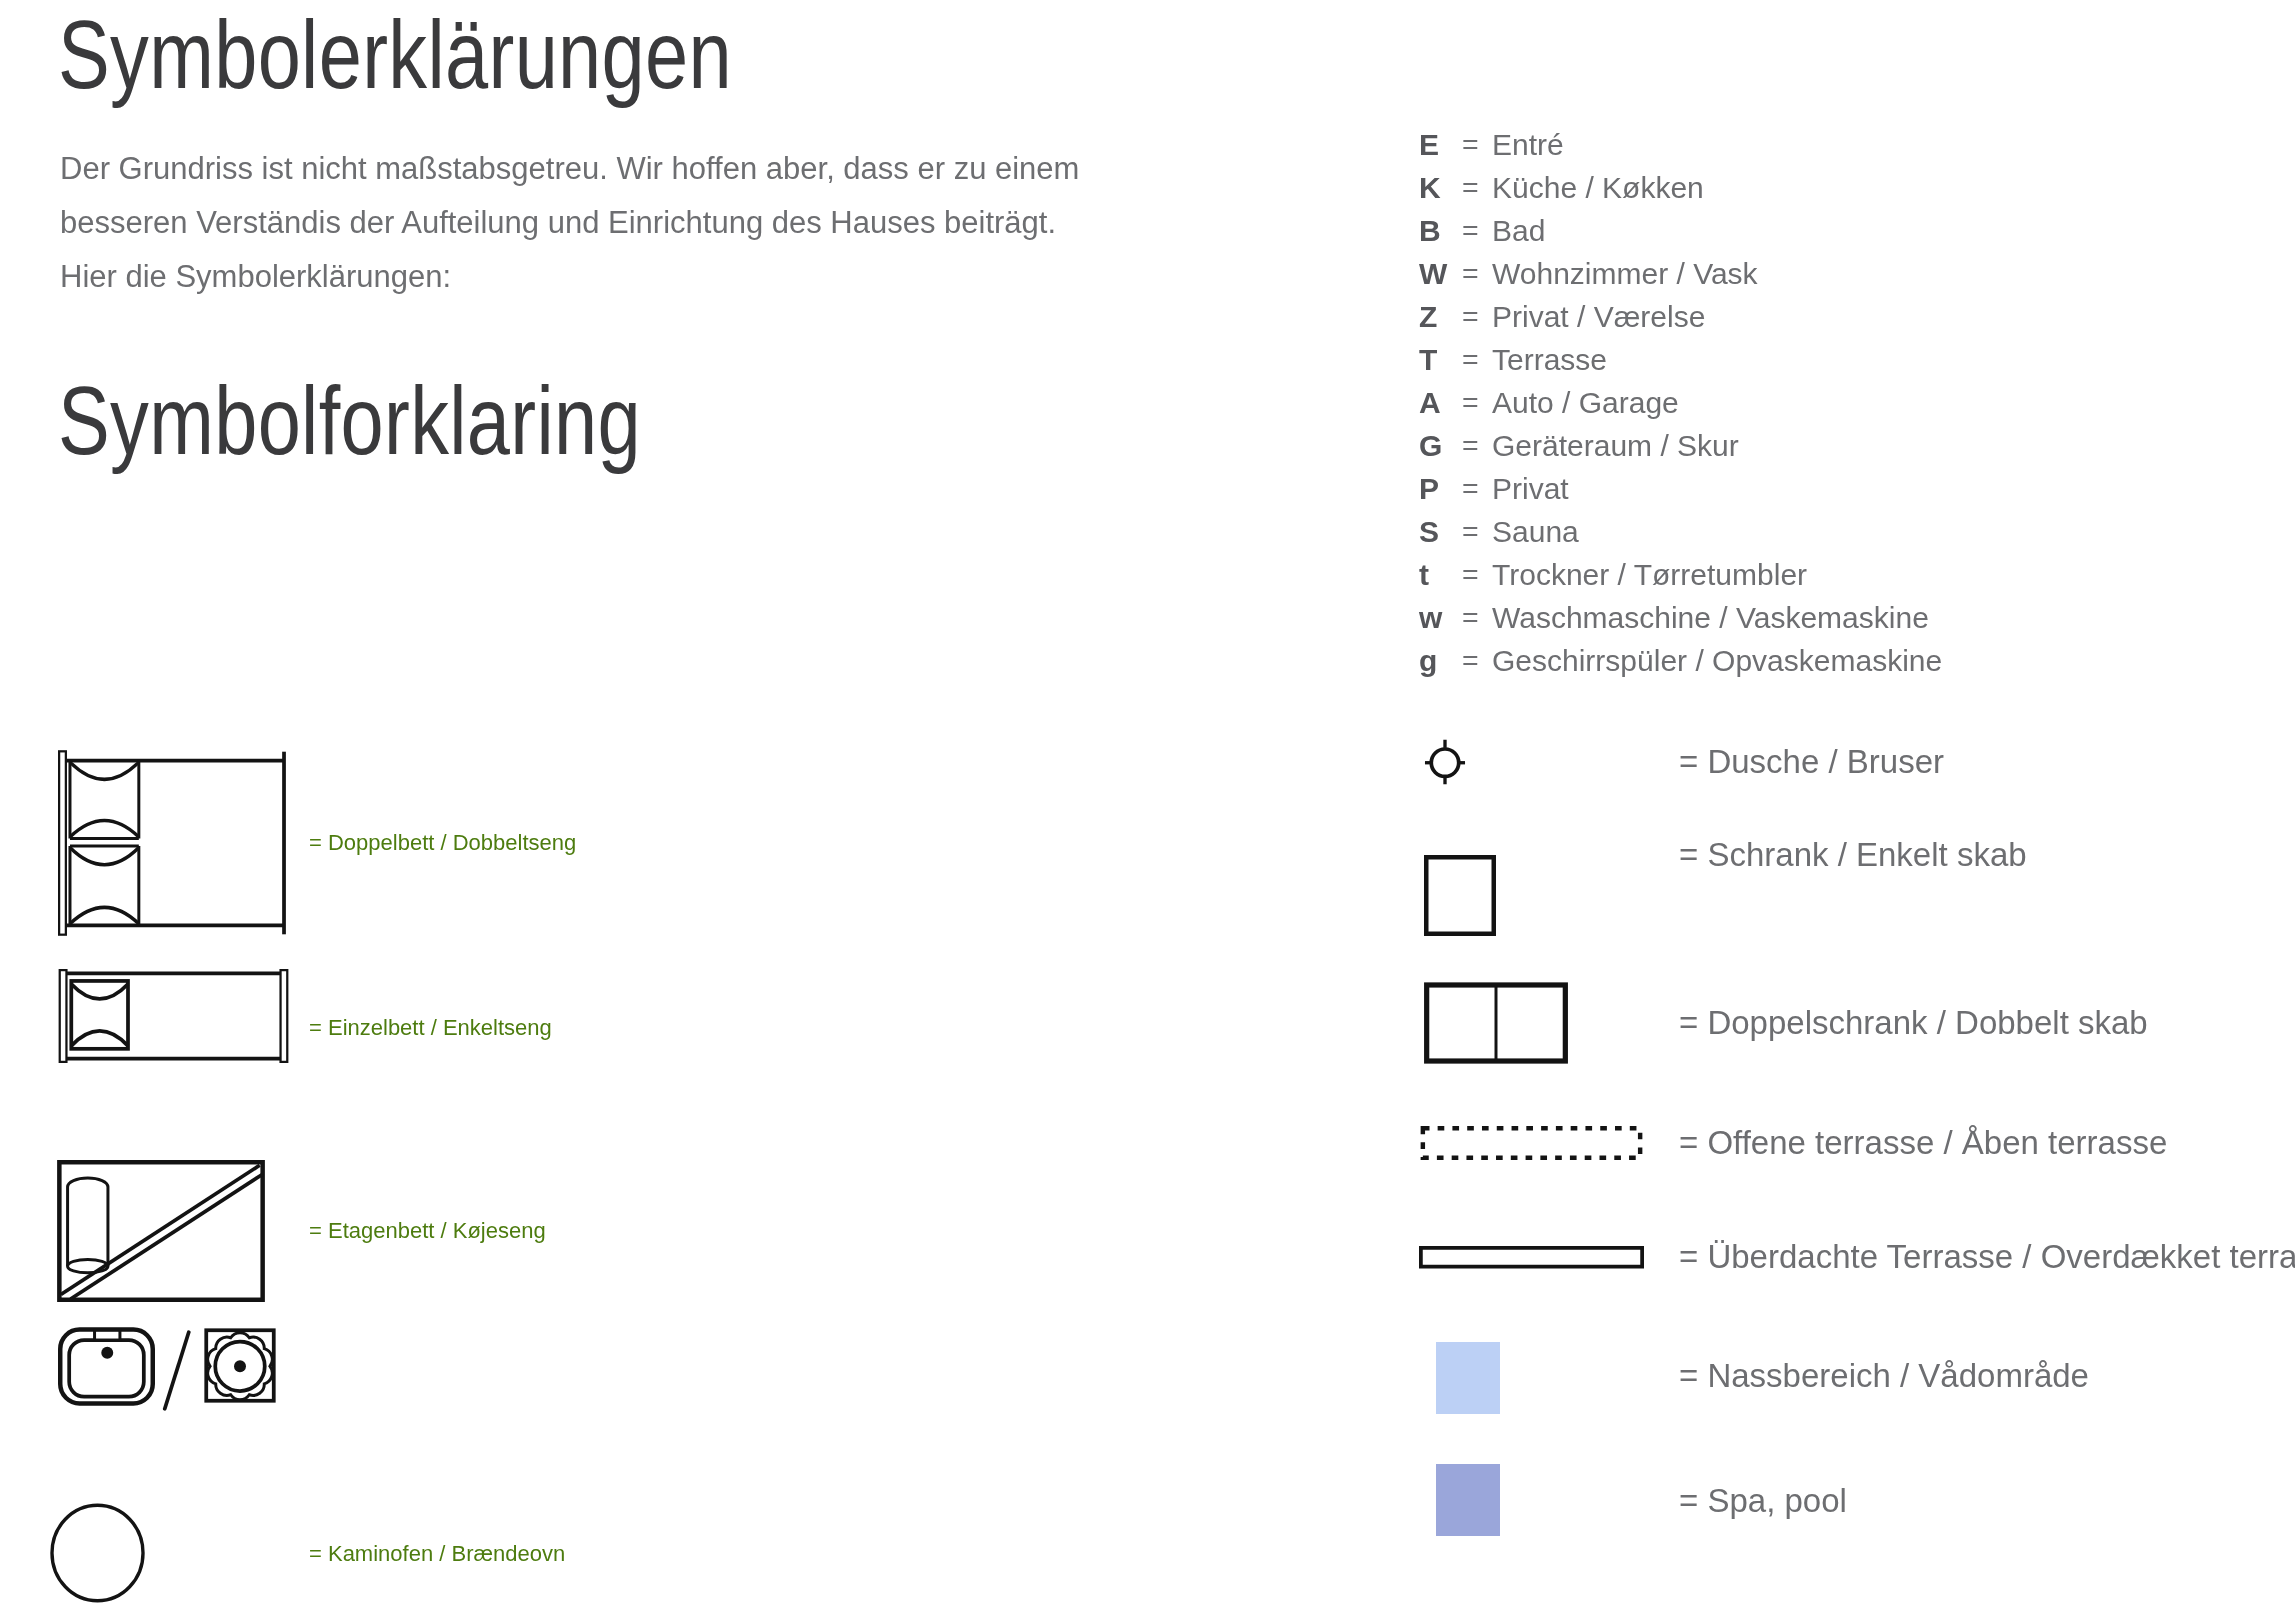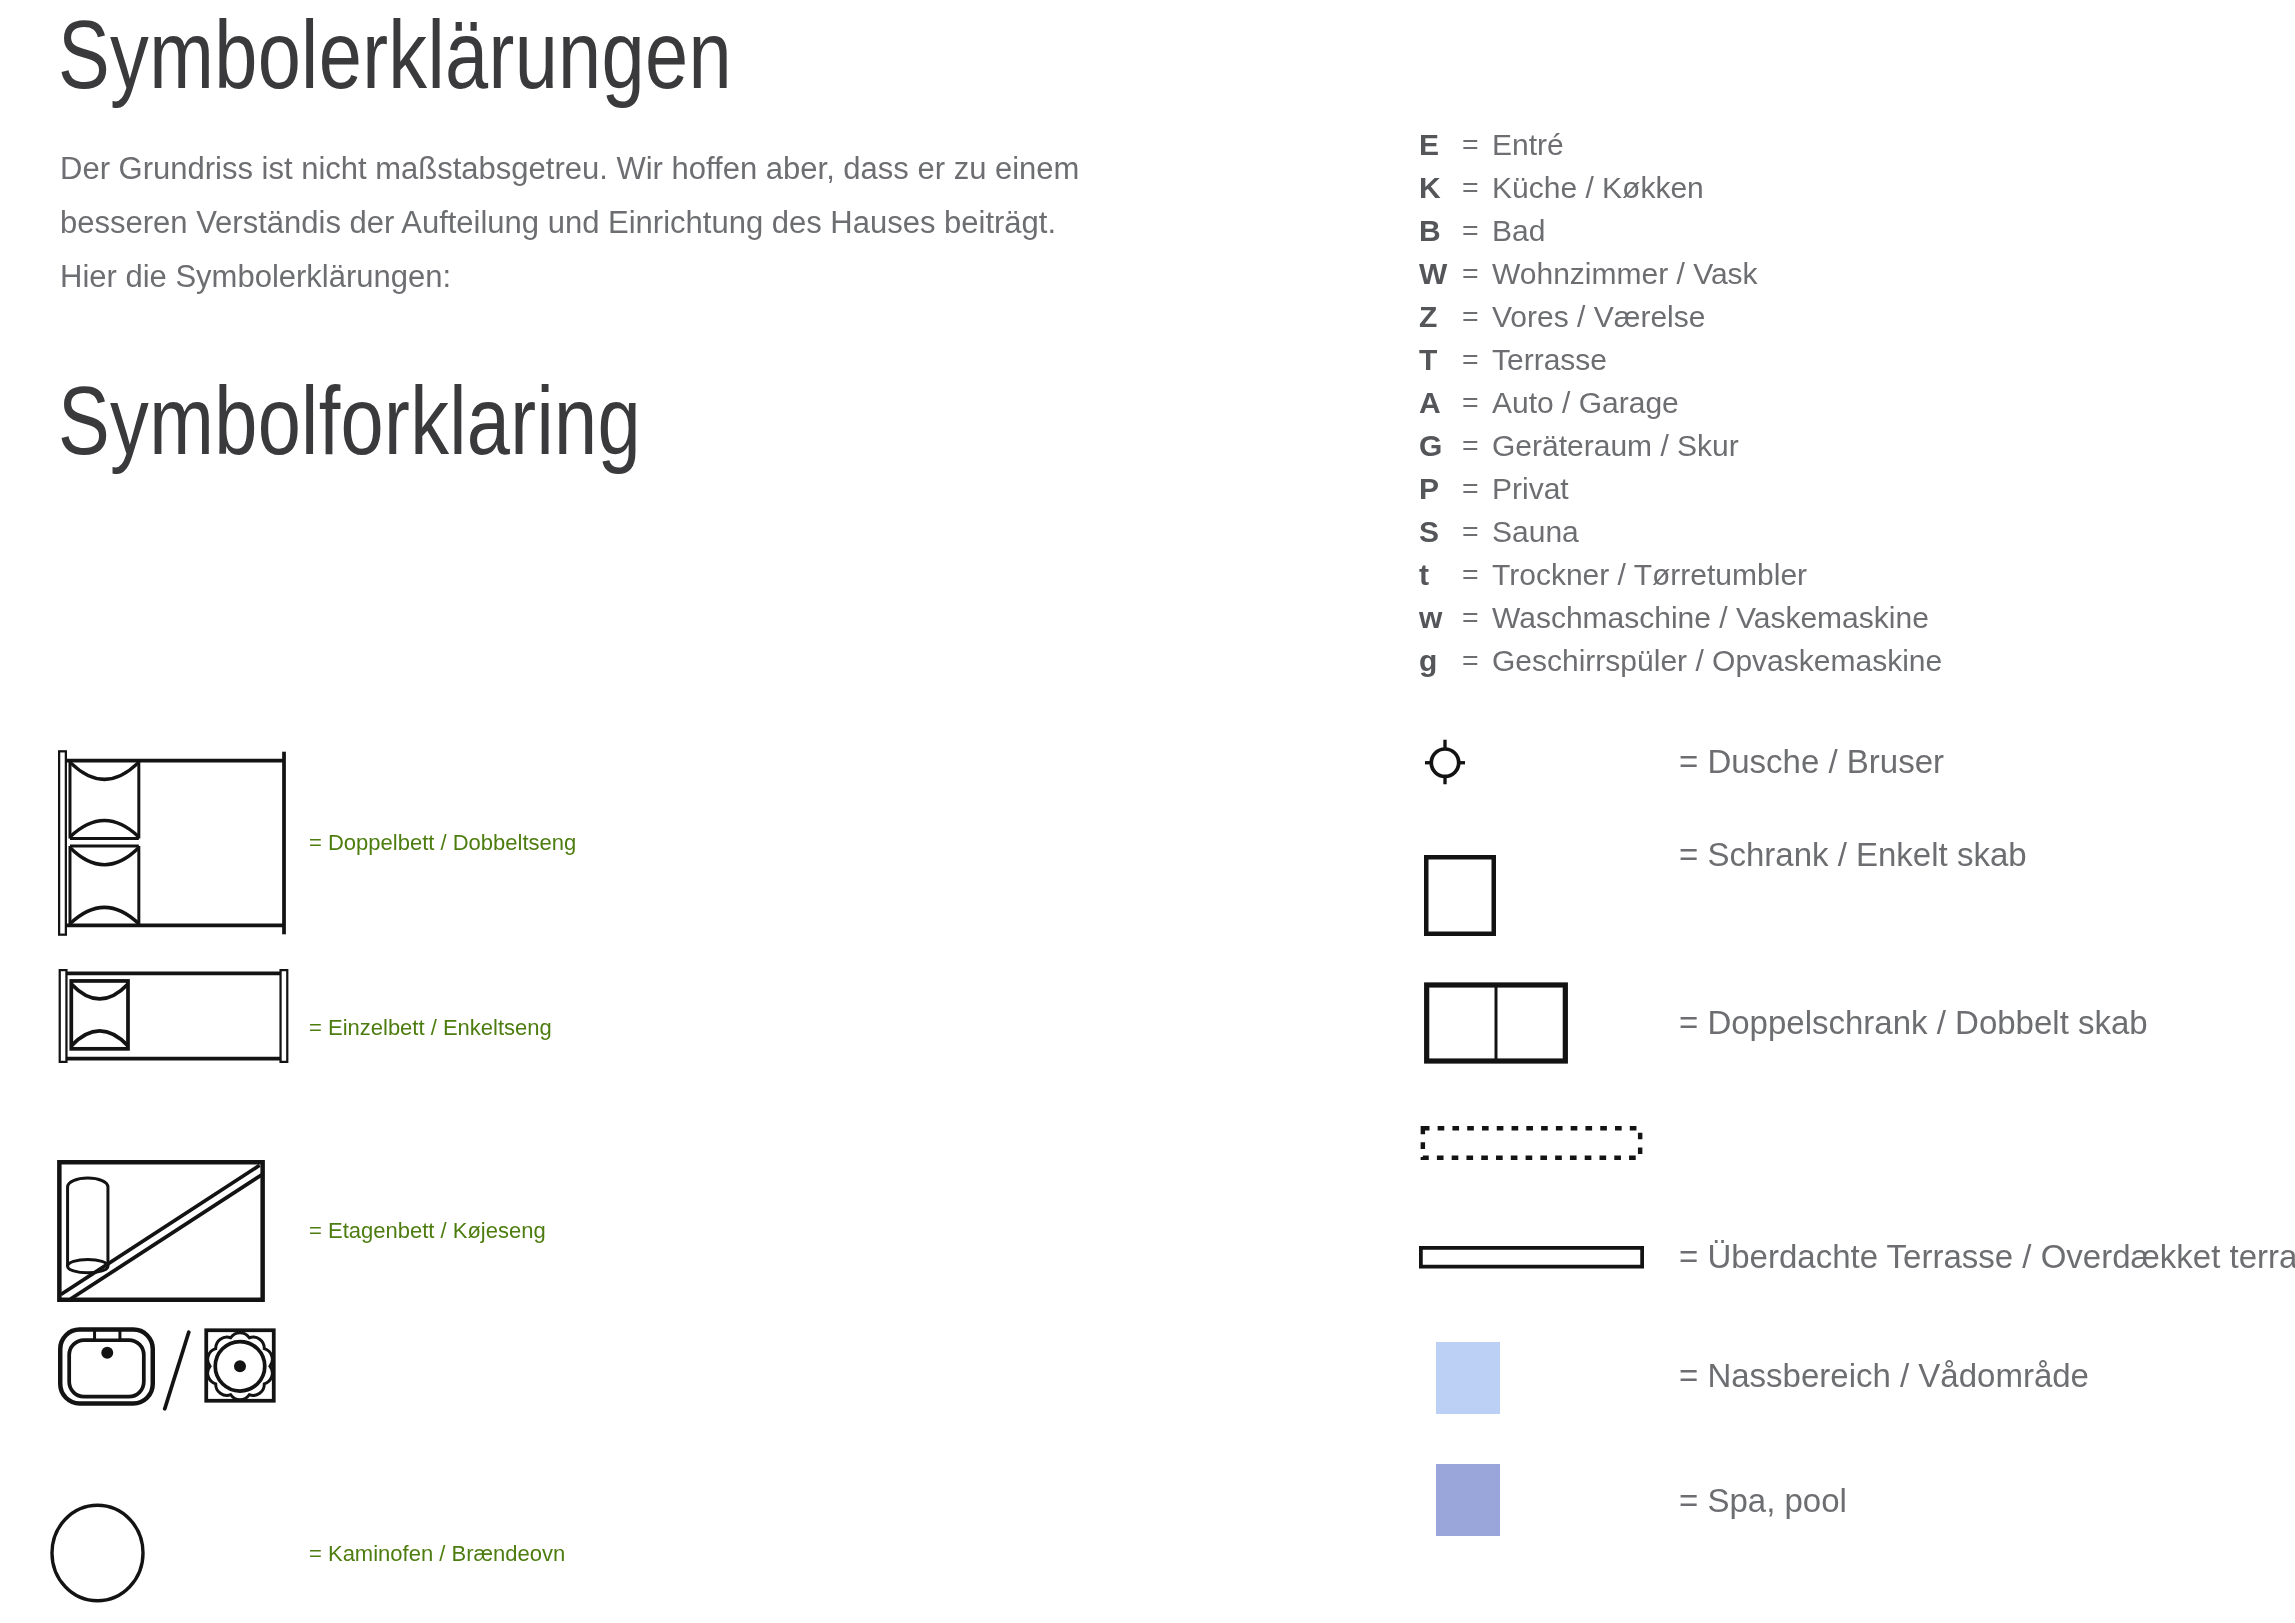--- a/index.html
+++ b/index.html
@@ -55,21 +55,21 @@
         <span class="ab-meaning">Bad</span>
       </div>
     <div class="ab-row">
         <span class="ab-letter">W</span>
         <span class="ab-eq">=</span>
         <span class="ab-meaning">Wohnzimmer / Vask</span>
       </div>
     <div class="ab-row">
         <span class="ab-letter">Z</span>
         <span class="ab-eq">=</span>
-        <span class="ab-meaning">Vores / Værelse</span>
+        <span class="ab-meaning">Privat / Værelse</span>
       </div>
     <div class="ab-row">
         <span class="ab-letter">T</span>
         <span class="ab-eq">=</span>
         <span class="ab-meaning">Terrasse</span>
       </div>
     <div class="ab-row">
         <span class="ab-letter">A</span>
         <span class="ab-eq">=</span>
         <span class="ab-meaning">Auto / Garage</span>
@@ -205,20 +205,21 @@
       <line x1="96" y1="4" x2="96" y2="106" stroke-width="4"></line>
     </svg>
   </div>
   <div class="lbl-r" style="top:1002px;">= Doppelschrank / Dobbelt skab</div>
 
   <div class="sym" style="left:1419px;top:1126px;">
     <svg width="225" height="34" viewBox="0 0 300 46" fill="none" stroke="#131313">
       <rect x="3" y="3" width="294" height="40" stroke-width="6" stroke-dasharray="9 11"></rect>
     </svg>
   </div>
+  <div class="lbl-r" style="top:1122px;">= Offene terrasse / Åben terrasse</div>
 
   <div class="sym" style="left:1419px;top:1246px;">
     <svg width="225" height="22.5" viewBox="0 0 300 30" fill="none" stroke="#131313">
       <rect x="2.5" y="2.5" width="295" height="25" stroke-width="5"></rect>
     </svg>
   </div>
   <div class="lbl-r" style="top:1236px;">= Überdachte Terrasse / Overdækket terrasse</div>
 
   <div class="swatch" style="left:1436px;top:1342px;;background:#bcd0f5"></div>
   <div class="lbl-r" style="top:1355px;">= Nassbereich / Vådområde</div>

